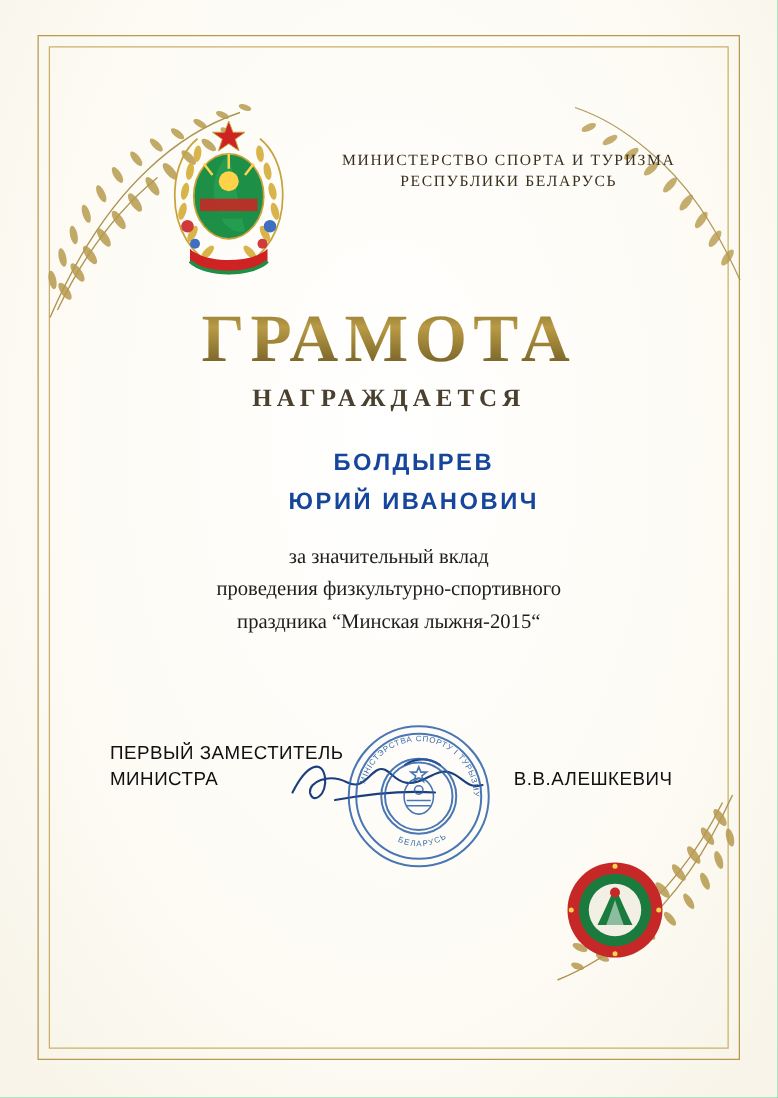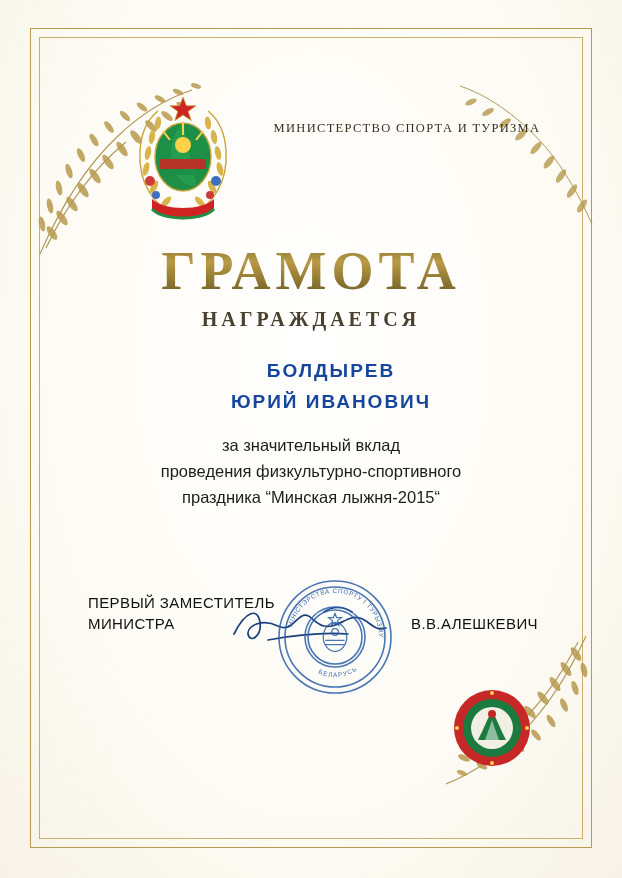--- a/index.html
+++ b/index.html
@@ -131,21 +131,21 @@
   }
 
   
   .body-text {
     position: absolute;
     left: 60px;
     right: 60px;
     top: 432px;
     text-align: center;
     color: #1d1d1d;
-    font-family: Liberation Sans, sans-serif;
+    font-family: Liberation Serif, serif;
     font-size: 16.5px;
     line-height: 26px;
   }
 
   
   .sig-block {
     position: absolute;
     left: 88px;
     top: 592px;
     width: 450px;
@@ -327,20 +327,21 @@
     <path d="M30 74 L76 74 L76 80 L30 80 Z" fill="#1d8f46" opacity="0.9"></path>
 
     <polygon points="53,2 56.4,10.8 66,10.8 58.2,16.4 61.2,25.6 53,20 44.8,25.6 47.8,16.4 40,10.8 49.6,10.8" fill="#cf2222" stroke="#c8a23a" stroke-width="0.8"></polygon>
 
     <path d="M22 104 C34 116 72 116 84 104 L84 114 C72 126 34 126 22 114 Z" fill="#cf2222"></path>
     <path d="M22 114 C34 126 72 126 84 114" fill="none" stroke="#1d8f46" stroke-width="3"></path>
   </svg>
 
   <div class="ministry">
     <div class="line1">Министерство спорта и туризма</div>
+    <div class="line2">Республики Беларусь</div>
   </div>
 
   <div class="title">ГРАМОТА</div>
   <div class="subtitle">НАГРАЖДАЕТСЯ</div>
 
   <div class="recipient">
     <div>БОЛДЫРЕВ</div>
     <div>ЮРИЙ  ИВАНОВИЧ</div>
   </div>
 

